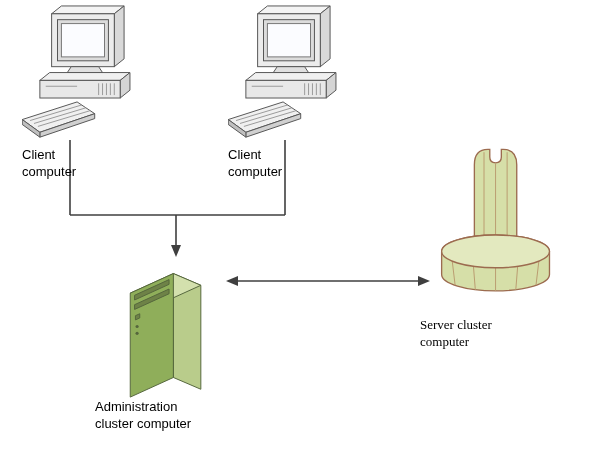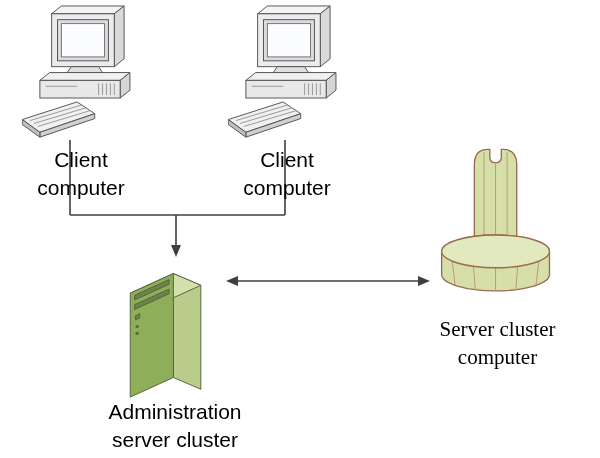--- a/index.html
+++ b/index.html
@@ -6,24 +6,23 @@
   #canvas{
     position:relative;
     width:600px;height:458px;
     background:#ffffff;
     font-family:"Liberation Sans","DejaVu Sans",sans-serif;
     overflow:hidden;
   }
   .node{position:absolute;}
   .node-label{
     position:absolute;
-    text-align:center;
     white-space:pre-line;
     color:#000000;
-    font-size:21px;
+    font-size:13px;
     line-height:1.32;
   }
   #connector-layer{position:absolute;left:0;top:0;width:600px;height:458px;}
   svg{display:block;}
 </style>
 </head>
 <body>
 
 <div id="canvas">
 
@@ -118,21 +117,21 @@
         <polygon points="12,44 56,24 56,130 12,150" fill="#8fae5a"></polygon>
         <polygon points="16.4,46.2 51.6,30.2 51.6,35 16.4,51" fill="#6e8247"></polygon>
         <polygon points="16.4,55.8 51.6,39.8 51.6,44.6 16.4,60.6" fill="#6e8247"></polygon>
         <polygon points="17.3,67 21.7,65 21.7,69.3 17.3,71.3" fill="#6e8247"></polygon>
         <circle cx="19" cy="78" r="1.6" fill="#55663c" stroke="none"></circle>
         <circle cx="19" cy="85" r="1.6" fill="#55663c" stroke="none"></circle>
       </g>
     </svg>
   </div>
   <div class="node-label" style="left:95px;top:398px;width:160px;">Administration
-server cluster</div>
+cluster computer</div>
 
   <div class="node" style="left:432px;top:132px;width:130px;height:182px;">
     <svg width="130" height="182" viewBox="0 0 135 185" xmlns="http://www.w3.org/2000/svg">
       <g>
         <path d="M44,120 V32 Q44,16 58,16 L60,16 V24 Q60,30 66,30 Q72,30 72,24 V16 L74,16 Q88,16 88,32 V120 Z" fill="#d6dfa8" stroke="#9c6b4f" stroke-width="1.4"></path>
         <line x1="54" y1="19" x2="54" y2="118" stroke="#b99a6e" stroke-width="1"></line>
         <line x1="66" y1="31" x2="66" y2="118" stroke="#b99a6e" stroke-width="1"></line>
         <line x1="78" y1="19" x2="78" y2="118" stroke="#b99a6e" stroke-width="1"></line>
       </g>
       <g>

